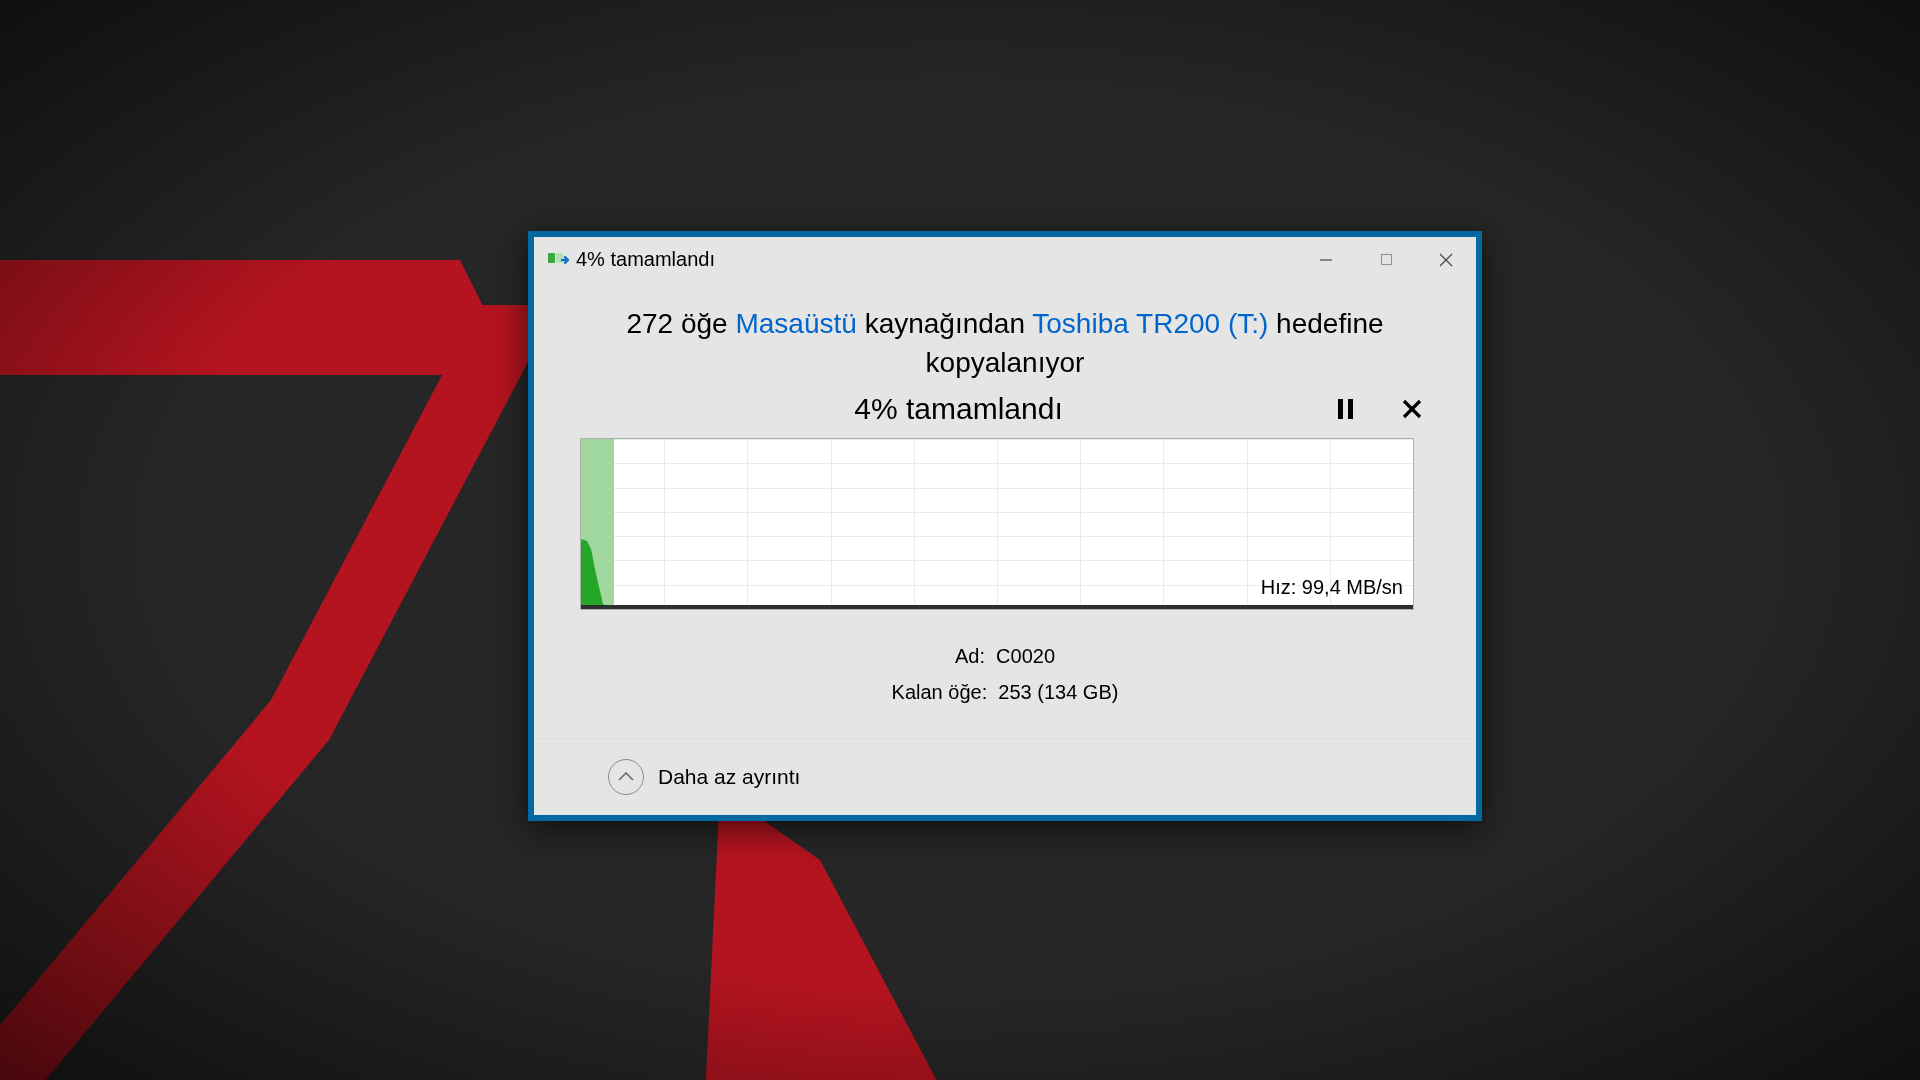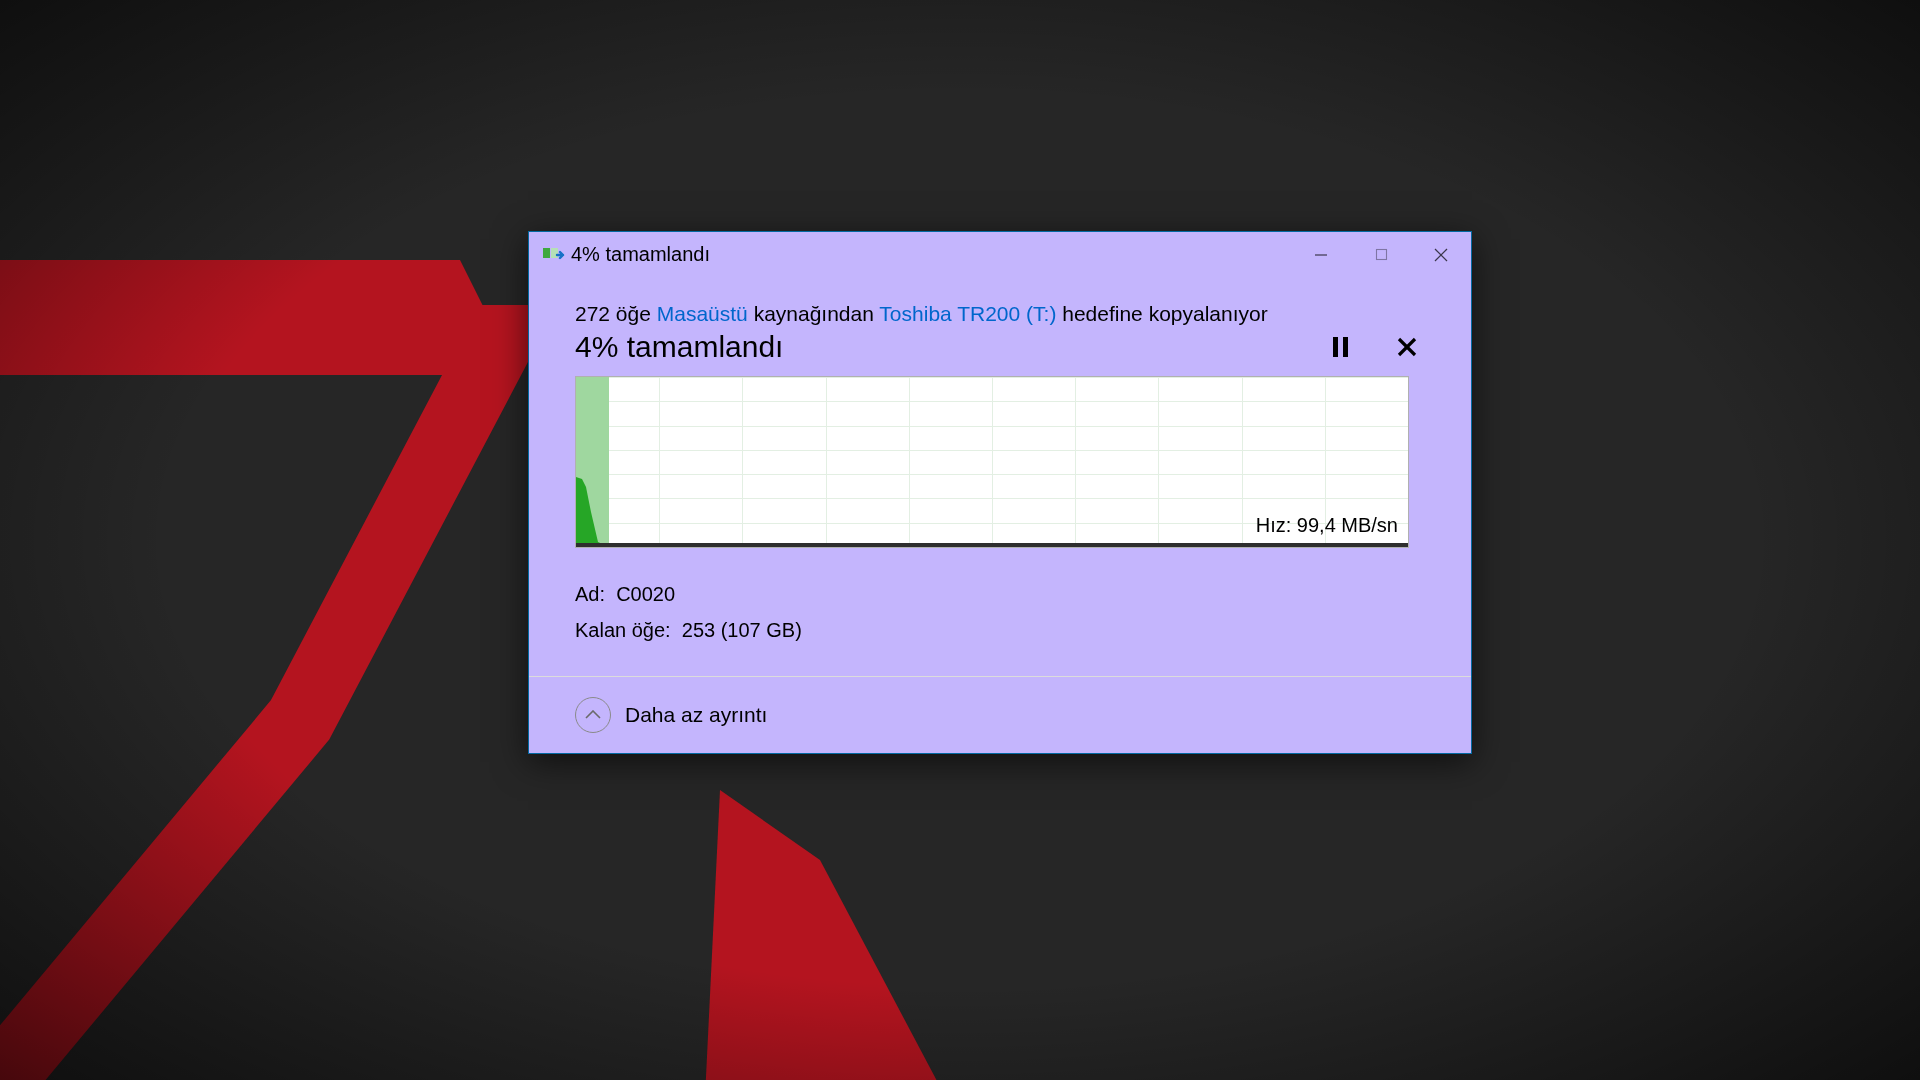--- a/index.html
+++ b/index.html
@@ -21,23 +21,24 @@
   .desktop svg {
     position: absolute;
     inset: 0;
   }
   
   .dialog {
     position: absolute;
     left: 528px;
     top: 231px;
     width: 942px;
-    background: #c4b5fd;
-    border: 1px solid #0369a1;
+    background: #e5e5e5;
+    border: 6px solid #0369a1;
     box-shadow: 0 8px 32px rgba(0,0,0,0.6);
+    text-align: center;
   }
   .titlebar {
     height: 45px;
     display: flex;
     align-items: center;
     padding-left: 14px;
     color: #000;
   }
   .titlebar .app-icon {
     width: 22px;
@@ -60,23 +61,23 @@
     align-items: center;
     justify-content: center;
     color: #000;
     opacity: 0.7;
   }
   .win-btn.disabled { opacity: 0.35; }
   .content {
     padding: 22px 46px 28px 46px;
   }
   .descr {
-    font-size: 21px;
-    color: #000;
-    margin-bottom: 2px;
+    font-size: 28px;
+    color: #000;
+    margin-bottom: 10px;
     line-height: 1.4;
   }
   .descr .link { color: #0066cc; }
   .headline-row {
     display: flex;
     align-items: center;
     margin-bottom: 12px;
   }
   .headline {
     font-size: 30px;
@@ -132,21 +133,21 @@
   }
   .details {
     font-size: 20px;
     color: #000;
     line-height: 1.8;
     margin-top: 28px;
   }
   .details .row { white-space: pre; }
   .footer {
     border-top: 1px solid #dcdcdc;
-    padding: 20px 46px;
+    padding: 20px 74px;
     display: flex;
     align-items: center;
     gap: 14px;
   }
   .footer .circle {
     width: 34px;
     height: 34px;
     border: 1px solid #8a8a8a;
     border-radius: 50%;
     display: flex;
@@ -238,21 +239,21 @@
       <div class="prog-area" style="width:4%;"></div>
       <svg class="speed-curve" viewBox="0 0 832 170" preserveAspectRatio="none">
         <polygon points="0,170 0,100 6,102 10,110 15,135 22,165 33,170" fill="#26a626"></polygon>
       </svg>
       <div class="baseline"></div>
       <div class="speed-label">Hız: 99,4 MB/sn</div>
     </div>
 
     <div class="details">
       <div class="row"><span>Ad:</span>  <span>C0020</span></div>
-      <div class="row"><span>Kalan öğe:</span>  <span>253 (107 GB)</span></div>
+      <div class="row"><span>Kalan öğe:</span>  <span>253 (134 GB)</span></div>
     </div>
 
   </div>
 
   <div class="footer">
     <div class="circle">
       <svg width="16" height="10" viewBox="0 0 16 10">
         <polyline points="1,8 8,1 15,8" fill="none" stroke="#6a6a6a" stroke-width="1.6"></polyline>
       </svg>
     </div>

